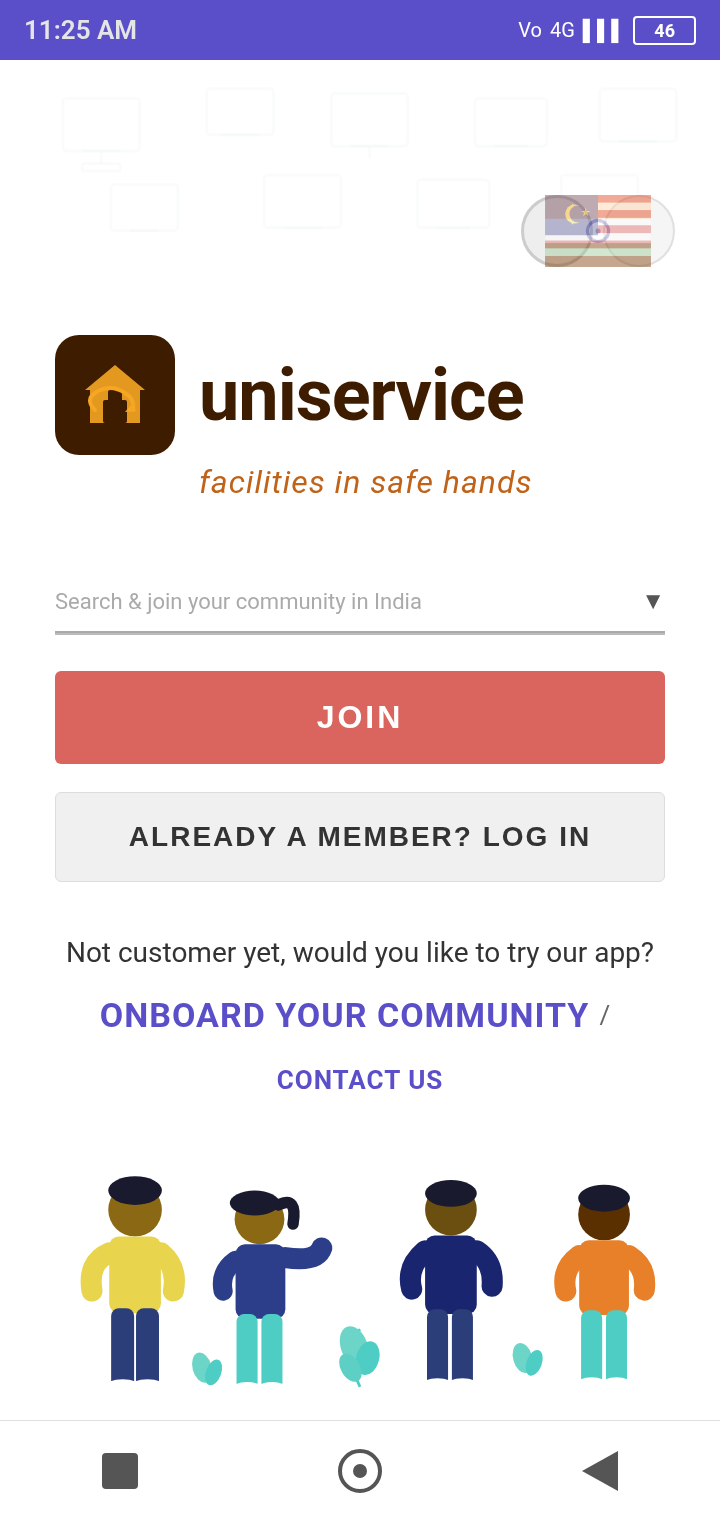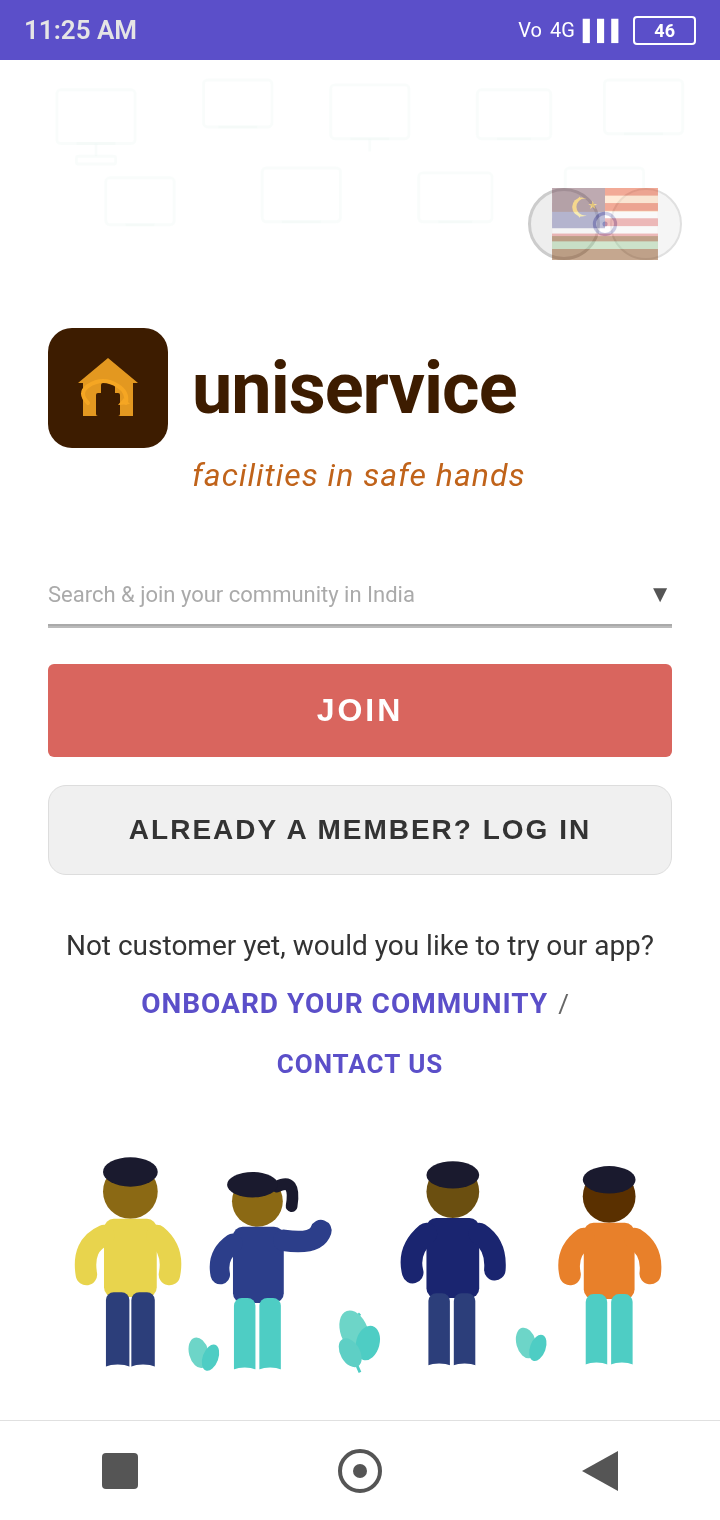--- a/index.html
+++ b/index.html
@@ -40,21 +40,21 @@
       padding: 2px 19px;
       font-size: 18px;
       font-weight: 700;
       color: #fff;
     }
 
     
     .main-content {
       width: 100%;
       background: #fff;
-      padding: 8px;
+      padding: 15px;
       position: relative;
     }
 
     
     .bg-pattern {
       width: 100%;
       height: 200px;
       background: #fff;
       position: relative;
       overflow: hidden;
@@ -192,42 +192,42 @@
       width: calc(100% - 80px);
       margin: 28px 40px 0 40px;
       padding: 28px;
       background: #f0f0f0;
       color: #333;
       font-size: 28px;
       font-weight: 700;
       letter-spacing: 2px;
       text-align: center;
       border: 1px solid #ddd;
-      border-radius: 18px;
+      border-radius: 6px;
       cursor: pointer;
     }
 
     
     .not-customer {
       text-align: center;
       padding: 50px 40px 10px 40px;
       font-size: 28px;
       color: #333;
       line-height: 1.5;
     }
     .onboard-row {
       display: flex;
       align-items: center;
       justify-content: center;
       gap: 0;
       margin-top: 16px;
     }
     .link-onboard {
       color: #5b4fc9;
-      font-size: 28px;
+      font-size: 34px;
       font-weight: 700;
       letter-spacing: 1px;
       cursor: pointer;
     }
     .link-separator {
       color: #666;
       font-size: 26px;
       margin: 0 10px;
     }
     .link-contact {

